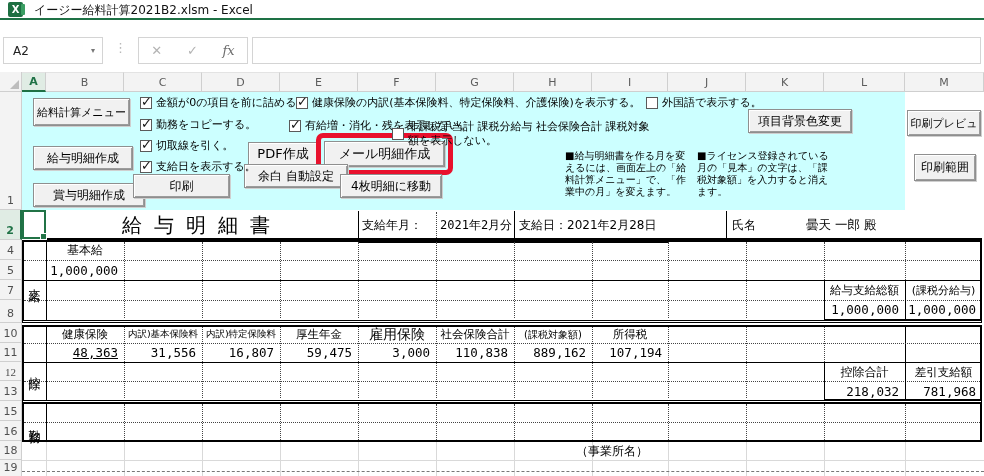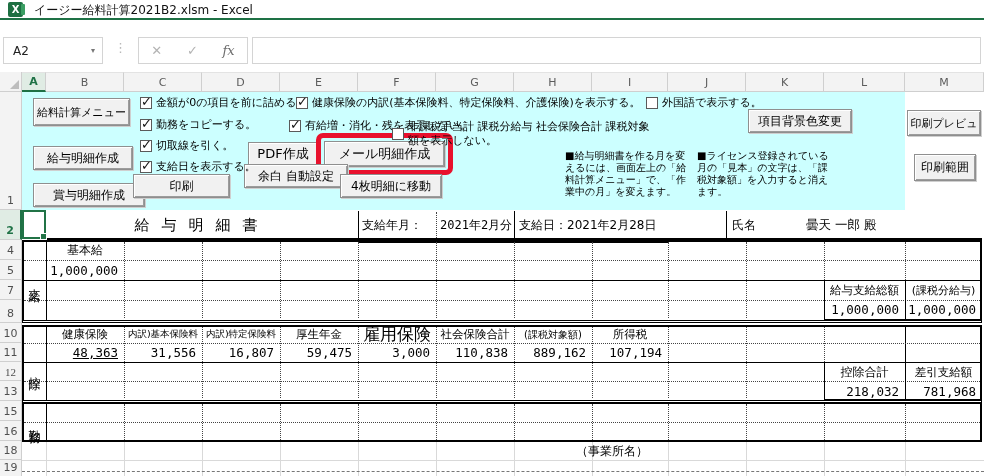--- a/index.html
+++ b/index.html
@@ -72,21 +72,21 @@
   .h-light { border-top:1px solid #d9d9d9; height:0; }
   .h-dash { border-top:1px dashed #777; height:0; }
   .blockbox { position:absolute; border:2px solid #000; }
   .dbl { border-bottom:3px double #000; }
   .cell { position:absolute; font-size:12px; color:#000; display:flex; align-items:center; }
   .c-center { justify-content:center; }
   .c-right { justify-content:flex-end; padding-right:6px; }
   .num { font-family:"DejaVu Sans Mono","Liberation Mono",monospace; font-size:12.5px; }
   .vlabel { position:absolute; writing-mode:vertical-rl; text-orientation:upright;
     font-size:12px; color:#000; letter-spacing:2px; display:flex; align-items:center; justify-content:center; }
-  .sheet-title { letter-spacing:12px; font-size:15px; padding-left:12px; }
+  .sheet-title { letter-spacing:12px; font-size:20px; padding-left:12px; }
   .activecell { position:absolute; border:2px solid #217346; background:transparent; }
   .activecell::after { content:""; position:absolute; right:-3px; bottom:-3px; width:5px; height:5px;
     background:#217346; border:1px solid #fff; }
 </style>
 </head>
 <body>
 
 <div class="screen">
 
   <div class="titlebar">
@@ -245,21 +245,21 @@
   <div class="cellline v-dot" style="left:824px;top:327px;height:35px;"></div>
   <div class="cellline v-solid" style="left:905px;top:325px;height:75px;"></div>
   <div class="cellline h-dot" style="left:24px;top:343px;width:956px;"></div>
   <div class="cellline h-solid" style="left:24px;top:362px;width:956px;"></div>
   <div class="cellline h-dot" style="left:24px;top:381px;width:956px;"></div>
   <div class="vlabel" style="left:24px;top:340px;width:20px;height:58px;">控除</div>
   <div class="cell c-center" style="left:46px;top:327px;width:78px;height:15px;font-size:11.5px;">健康保険</div>
   <div class="cell c-center" style="left:124px;top:327px;width:78px;height:15px;font-size:9.5px;">内訳)基本保険料</div>
   <div class="cell c-center" style="left:202px;top:327px;width:78px;height:15px;font-size:9.5px;">内訳)特定保険料</div>
   <div class="cell c-center" style="left:280px;top:327px;width:78px;height:15px;font-size:11.5px;">厚生年金</div>
-  <div class="cell c-center" style="left:358px;top:327px;width:78px;height:15px;font-size:17px;text-align:right;">雇用保険</div>
+  <div class="cell c-center" style="left:358px;top:327px;width:78px;height:15px;font-size:14px;text-align:right;">雇用保険</div>
   <div class="cell c-center" style="left:436px;top:327px;width:78px;height:15px;font-size:11.5px;">社会保険合計</div>
   <div class="cell c-center" style="left:514px;top:327px;width:78px;height:15px;font-size:10px;">(課税対象額)</div>
   <div class="cell c-center" style="left:592px;top:327px;width:76px;height:15px;font-size:11.5px;">所得税</div>
   <div class="cell c-right num" style="left:46px;top:345px;width:78px;height:15px;text-decoration:underline;">48,363</div>
   <div class="cell c-right num" style="left:124px;top:345px;width:78px;height:15px;">31,556</div>
   <div class="cell c-right num" style="left:202px;top:345px;width:78px;height:15px;text-align:center;">16,807</div>
   <div class="cell c-right num" style="left:280px;top:345px;width:78px;height:15px;">59,475</div>
   <div class="cell c-right num" style="left:358px;top:345px;width:78px;height:15px;">3,000</div>
   <div class="cell c-right num" style="left:436px;top:345px;width:78px;height:15px;">110,838</div>
   <div class="cell c-right num" style="left:514px;top:345px;width:78px;height:15px;">889,162</div>

